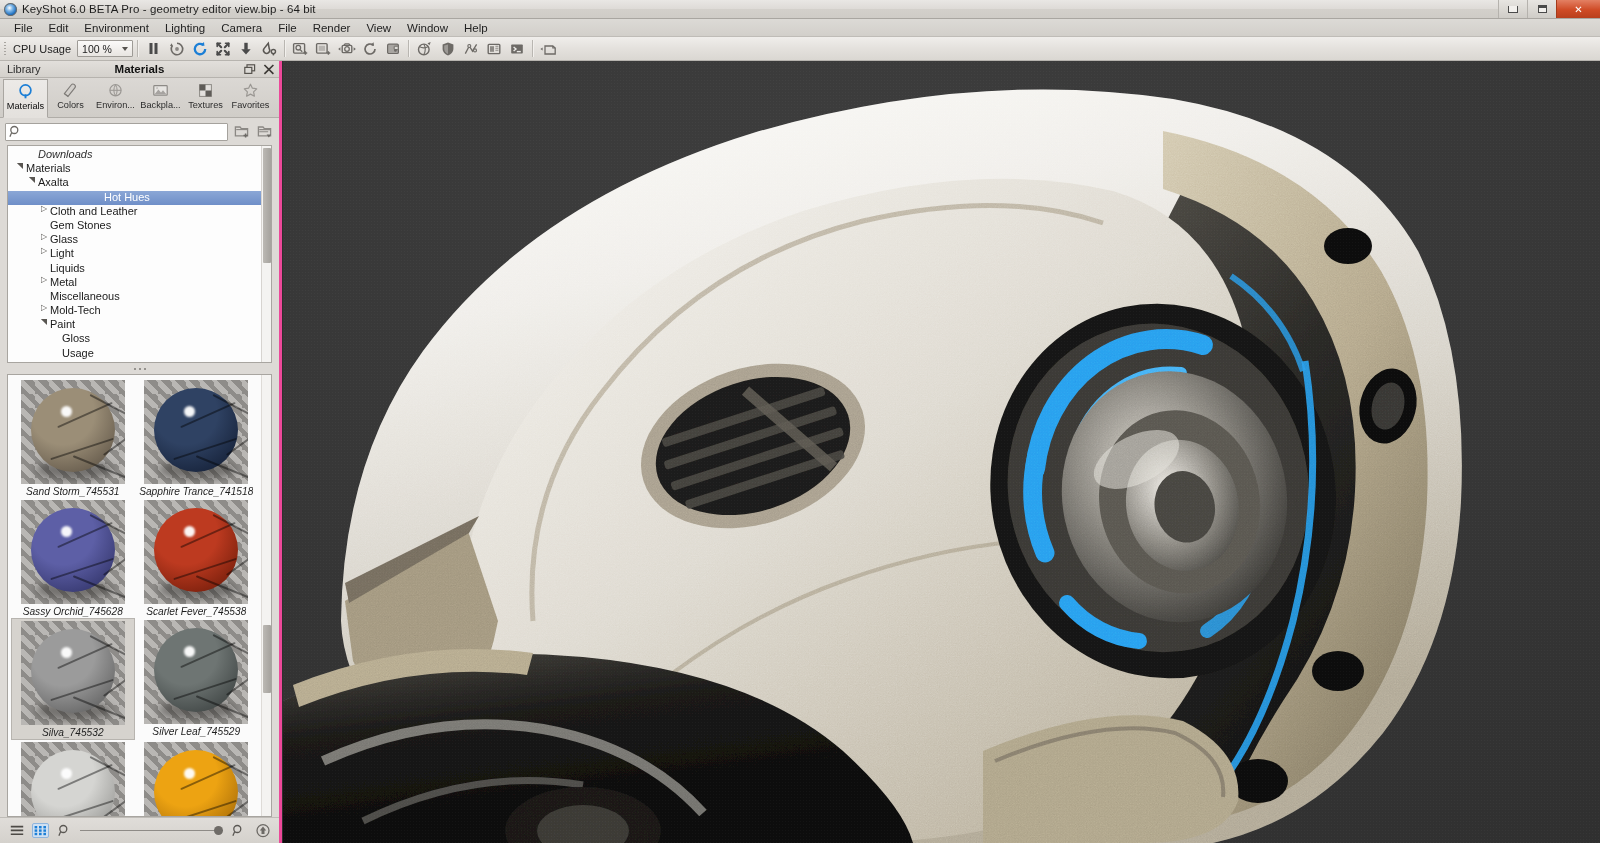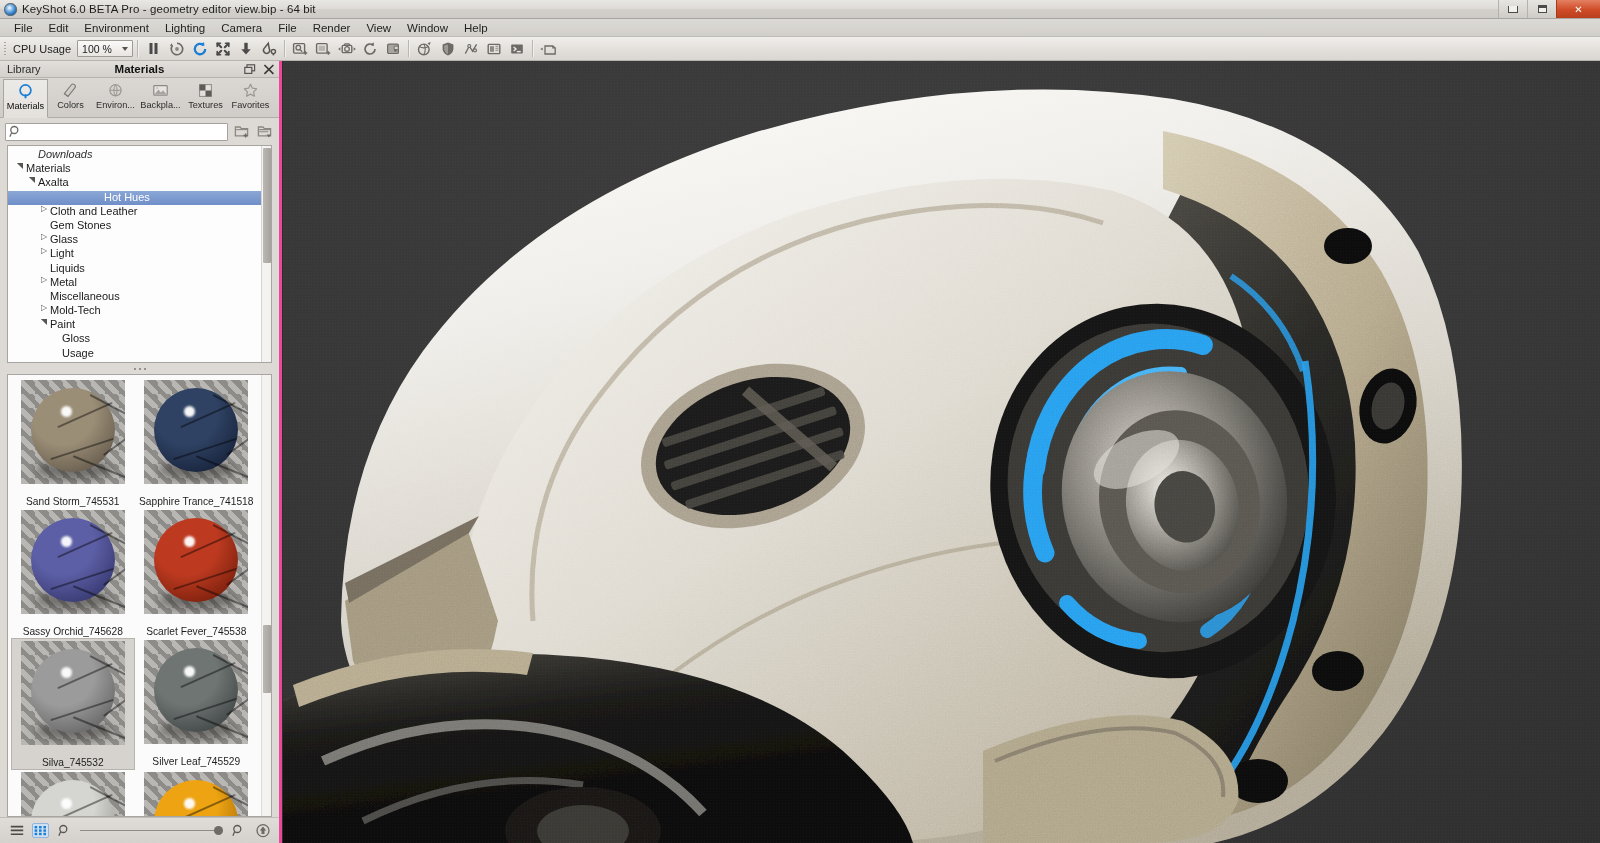--- a/index.html
+++ b/index.html
@@ -184,22 +184,22 @@
     left: 40px; top: 26px; background: #fff; filter: blur(1px); opacity: .95;
   }
   .swatch .shadow {
     position: absolute; left: 14px; top: 80px; width: 78px; height: 20px;
     border-radius: 50%; background: rgba(30,28,26,0.45); filter: blur(4px);
   }
   .swatch .streak {
     position: absolute; background: rgba(0,0,0,0.42); height: 2px; border-radius: 2px;
   }
   .thumblabel {
-    font-size: 10.2px; color: #1e1e1e; margin-top: 12px; white-space: nowrap;
-    overflow: hidden; text-overflow: ellipsis; max-width: 128px; text-align:center;
+    font-size: 10.2px; color: #1e1e1e; margin-top: 2px; white-space: nowrap;
+    overflow: hidden; text-overflow: ellipsis; max-width: 128px; text-align:center;font-style:italic;
   }
   .thscroll {
     position: absolute; right: 0; top: 0; width: 10px; bottom: 0;
     background: #f4f3f1; border-left: 1px solid #dedbd7;
   }
   .ththumb { position: absolute; left: 1px; top: 250px; width: 8px; height: 68px;
     background: linear-gradient(to right, #bcb9b4, #a5a29d); border-radius: 1px; }
 
   .libfooter {
     height: 26px; display: flex; align-items: center; gap: 7px; padding: 0 8px;

